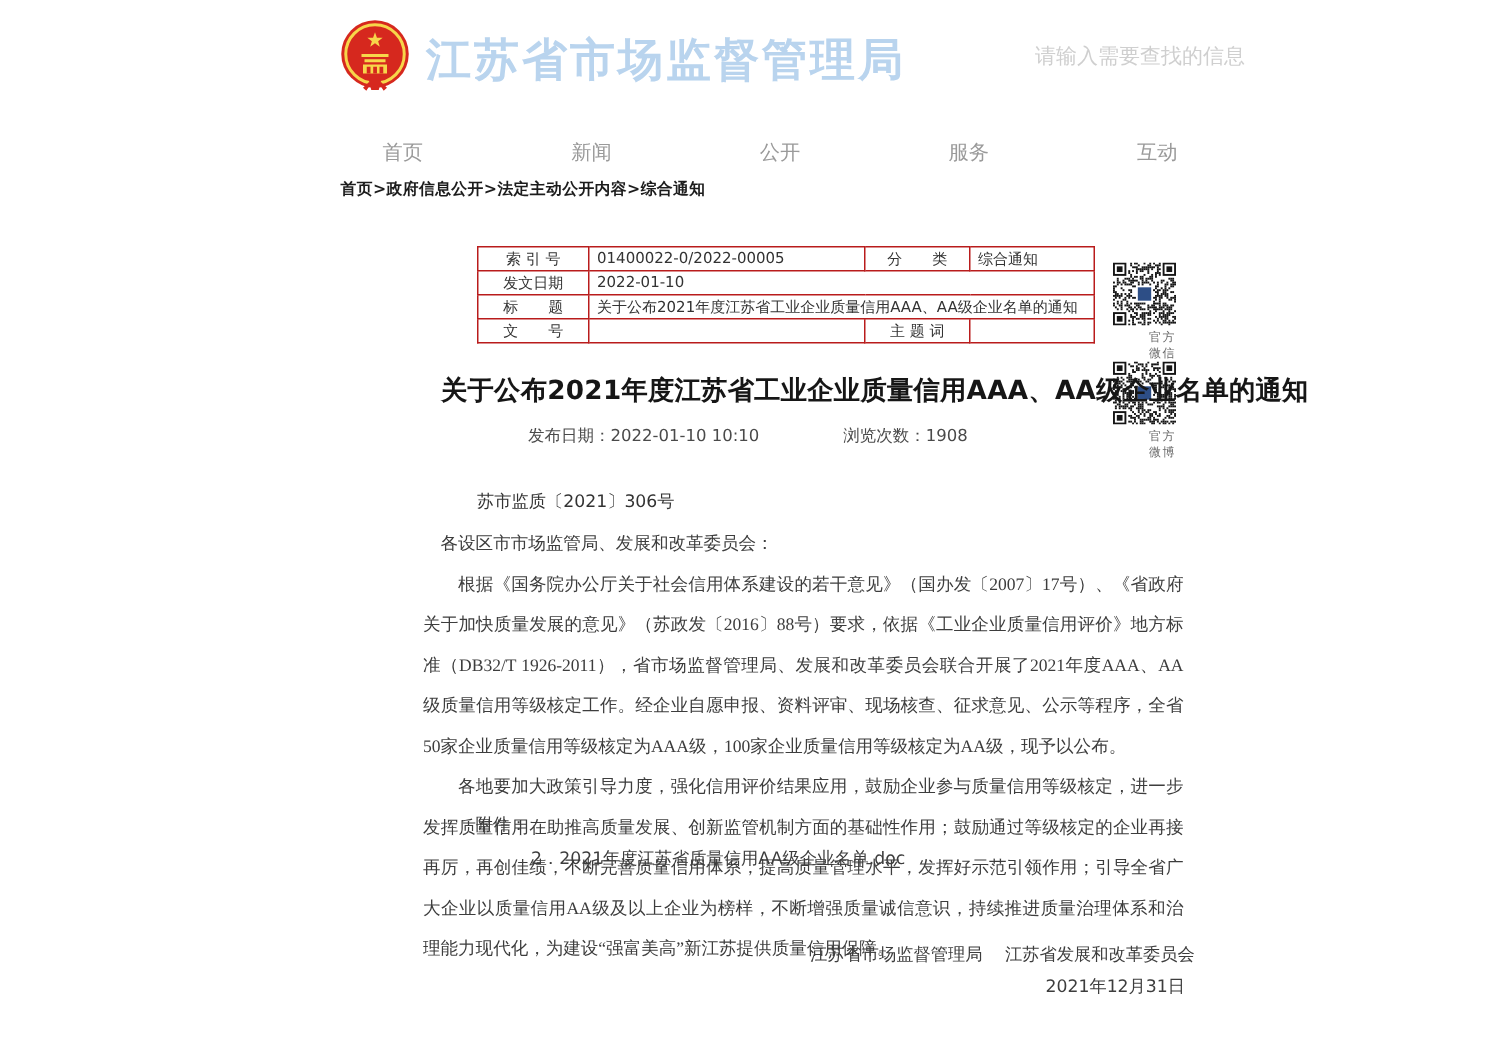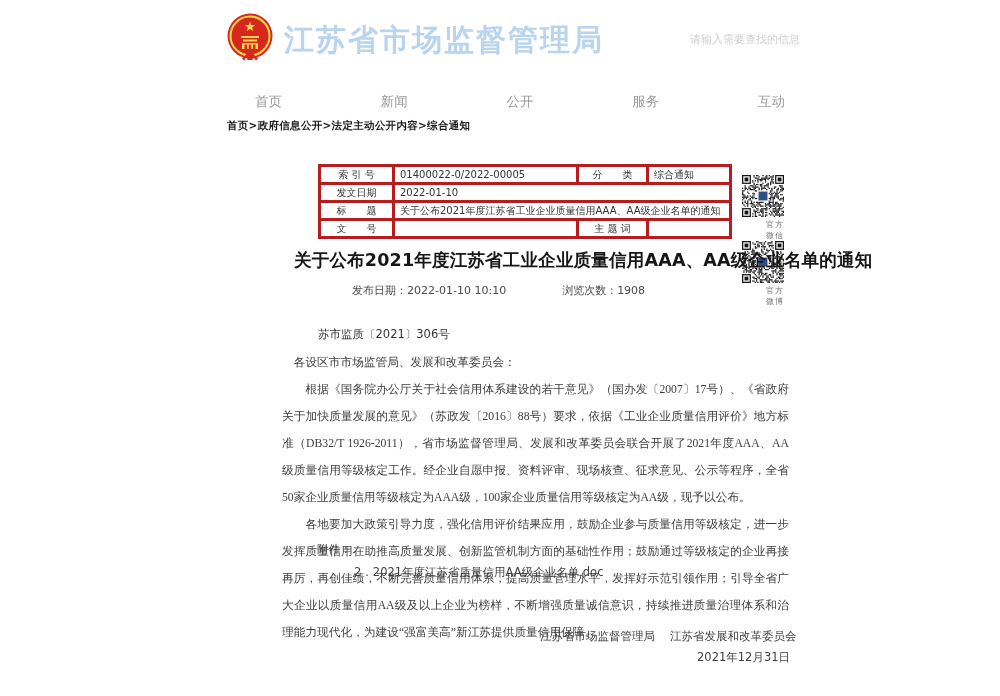--- a/index.html
+++ b/index.html
@@ -5,37 +5,37 @@
   html,body{margin:0;padding:0;background:#fff;}
   body{width:1000px;height:696px;position:relative;overflow:hidden;
        font-family:"DejaVu Sans","Liberation Sans",sans-serif;}
   #page{position:absolute;inset:0;background:#fff;}
 
   
   .logo{position:absolute;left:226px;top:13px;width:48px;height:50px;}
   .site-title{position:absolute;left:284px;top:20px;font-size:30px;font-weight:bold;
       color:#b9d4ee;letter-spacing:2px;text-shadow:0 1px 1px rgba(255,255,255,.8);}
   .search-input{position:absolute;left:688px;top:28px;width:140px;height:20px;border:none;
-      background:transparent;font-size:11px;color:#999;outline:none;
-      font-family:Liberation Serif, serif;}
+      background:transparent;font-size:14px;color:#999;outline:none;
+      font-family:Liberation Mono, monospace;}
   .search-input::placeholder{color:#cfcfcf;}
 
   
   .nav{position:absolute;left:255px;top:93px;width:530px;display:flex;
       justify-content:space-between;font-size:13.5px;color:#9a9a9a;text-align:center;}
   .nav span{cursor:pointer;}
 
   
   .breadcrumb{position:absolute;left:227px;top:119px;font-size:10.5px;color:#1c1c1c;
       font-weight:bold;letter-spacing:.3px;}
 
   
   table.doc-table{position:absolute;left:318px;top:164px;width:411px;
       border-collapse:collapse;font-size:10px;color:#333;table-layout:fixed;}
-  .doc-table td{border:3px solid #b91c1c;height:15px;padding:0 5px;overflow:hidden;
+  .doc-table td{border:1px solid #b91c1c;height:15px;padding:0 5px;overflow:hidden;
       white-space:nowrap;}
   .doc-table td.lbl{text-align:center;color:#333;}
 
   
   .qr-box{position:absolute;width:44px;text-align:center;}
   .qr-wechat{left:741px;top:175px;}
   .qr-weibo{left:741px;top:241px;}
   .qr-box svg{width:42px;height:42px;background:#fff;display:block;margin:0 auto;}
   .qr-label{font-size:8px;color:#6b6b6b;margin-top:2px;letter-spacing:1px;margin-left:24px;}
 

